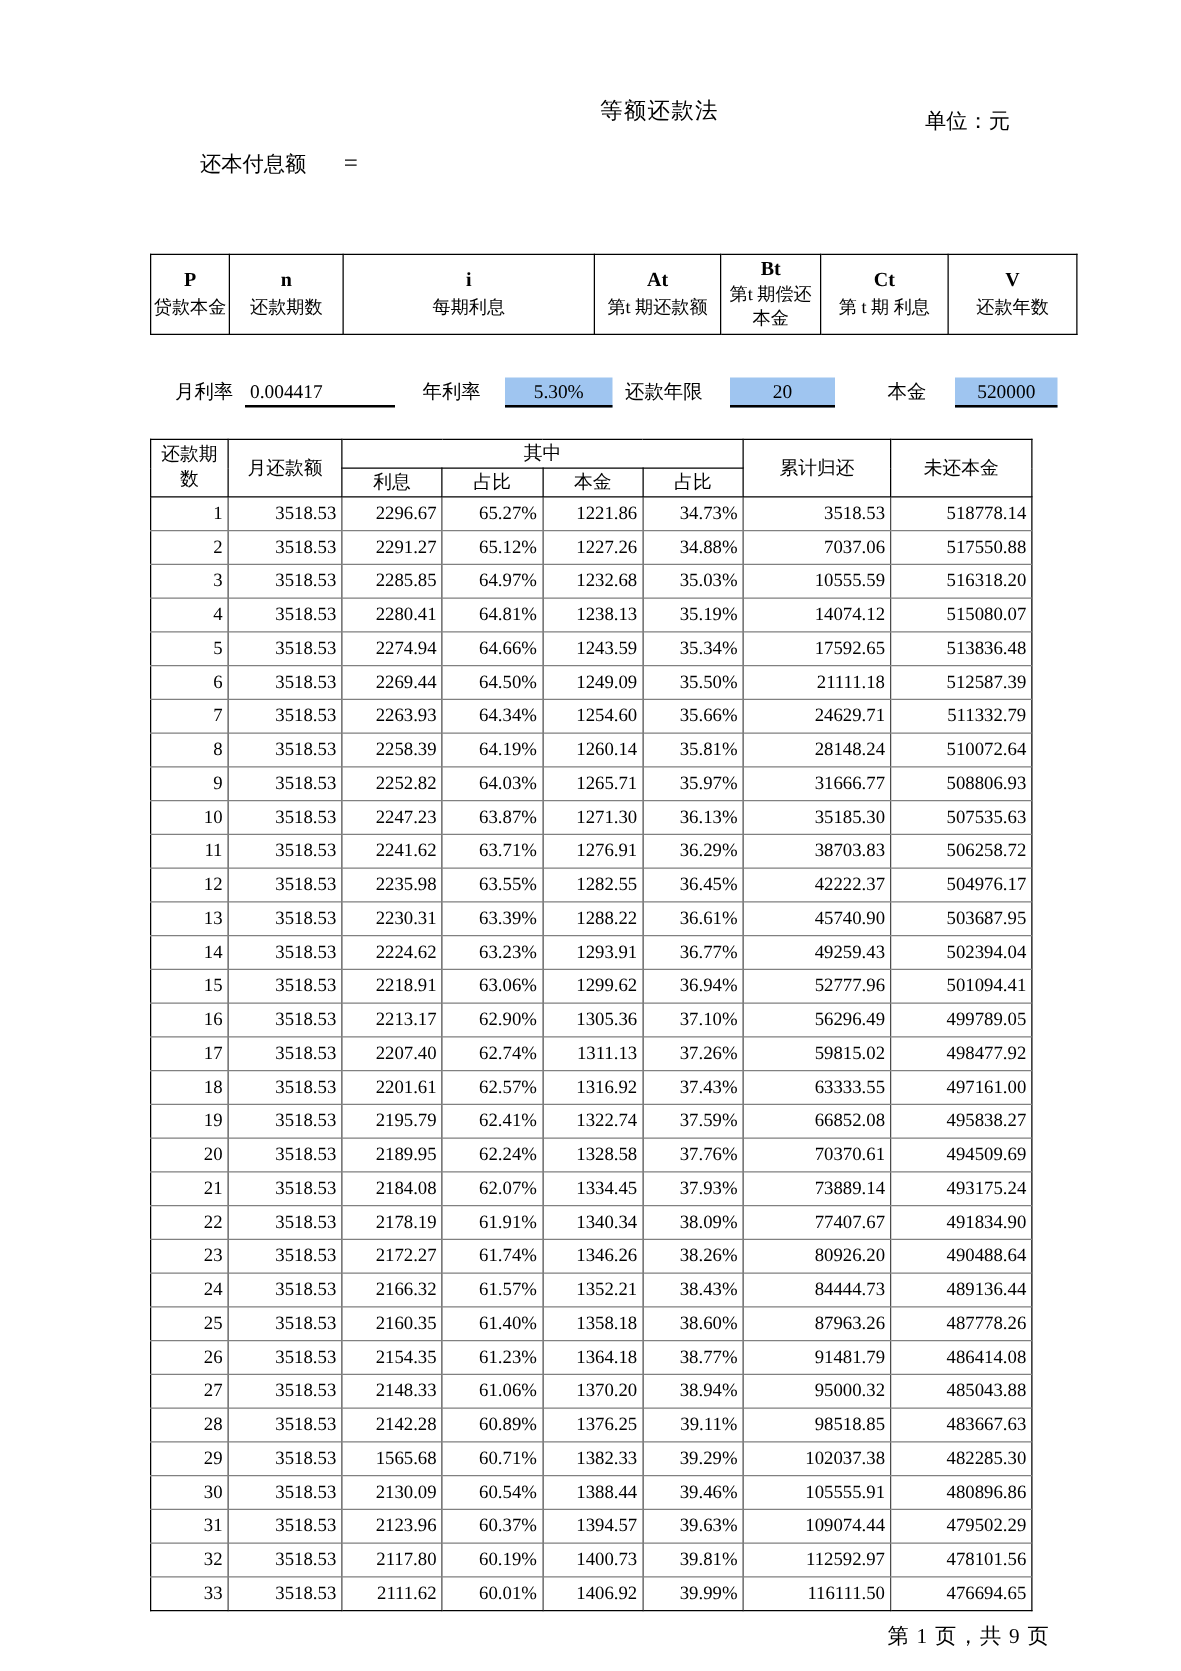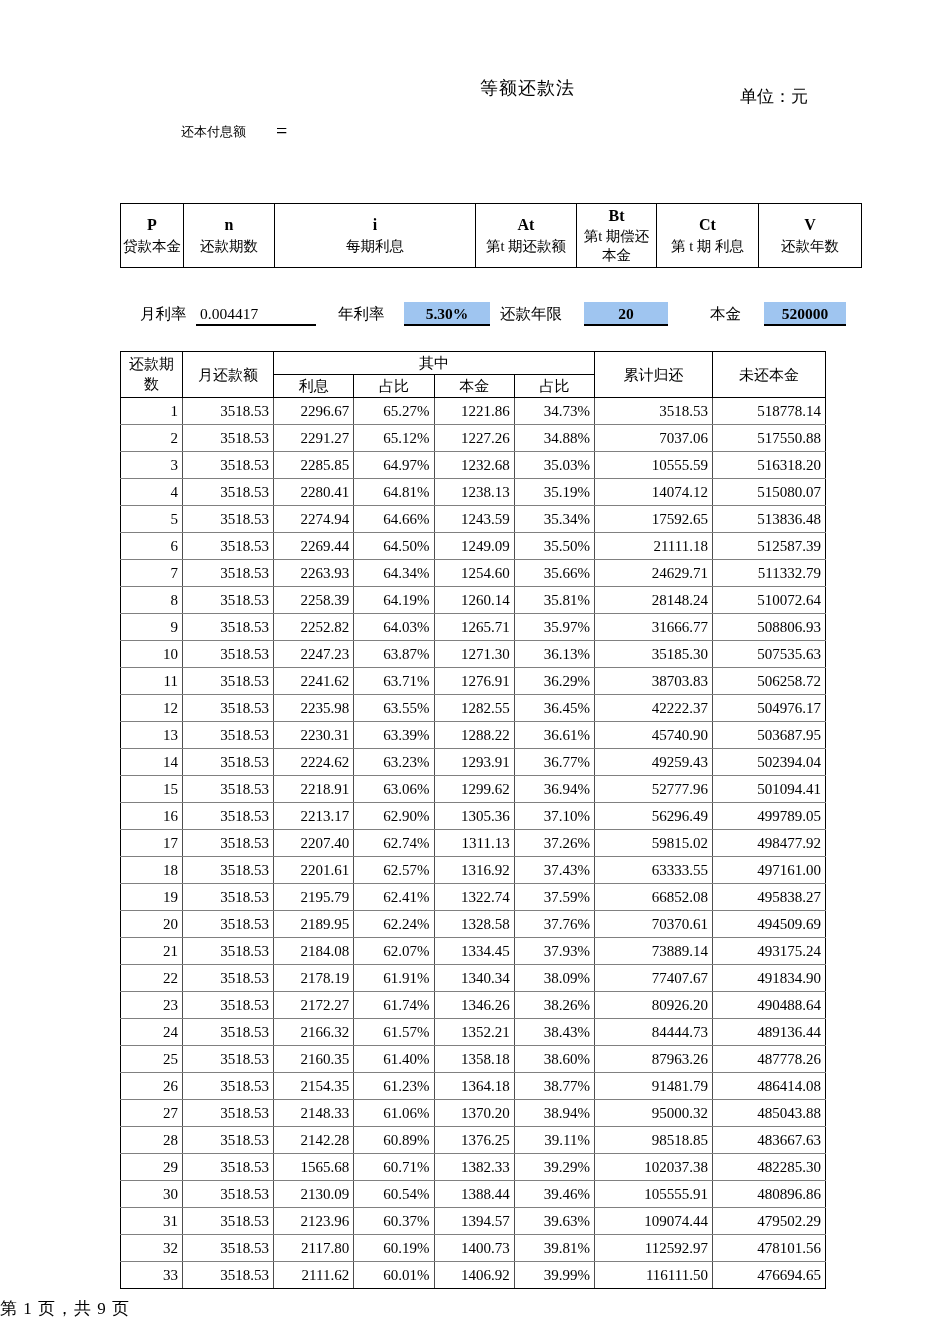--- a/index.html
+++ b/index.html
@@ -40,23 +40,22 @@
 
   
   .formula-wrap {
     position: absolute;
     left: 160px;
     top: 120px;
     display: flex;
     align-items: center;
   }
   .formula-label {
-    font-size: 13px;
+    font-size: 17px;
     white-space: nowrap;
-    margin-left: 21px;
   }
   .formula-eq {
     font-size: 20px;
     margin: 0 26px 0 30px;
   }
   .fraction {
     display: inline-block;
     text-align: center;
     font-size: 27px;
     line-height: 1.05;
@@ -130,21 +129,20 @@
     display: inline-block;
     line-height: 21px;
   }
   .params .pvalue-hl {
     background: #9FC5F0;
     border-bottom: 2px solid #000;
     display: inline-block;
     text-align: center;
     line-height: 21px;
     padding-top: 1px;
-    font-weight: bold;
   }
 
   
   table.amort {
     position: absolute;
     left: 120px;
     top: 351px;
     border-collapse: collapse;
     table-layout: fixed;
     width: 706px;
@@ -189,21 +187,21 @@
   .c-pp   { width: 76px; }
   .c-cum  { width: 113px; }
   .c-rem  { width: 108px; }
 
   
   .footer {
     position: absolute;
     left: 0;
     top: 1297px;
     width: 840px;
-    text-align: left;
+    text-align: right;
     font-size: 17px;
     letter-spacing: 1px;
   }
 </style>
 </head>
 <body>
 
 <div class="page">
 
   <div class="title">等额还款法</div>

